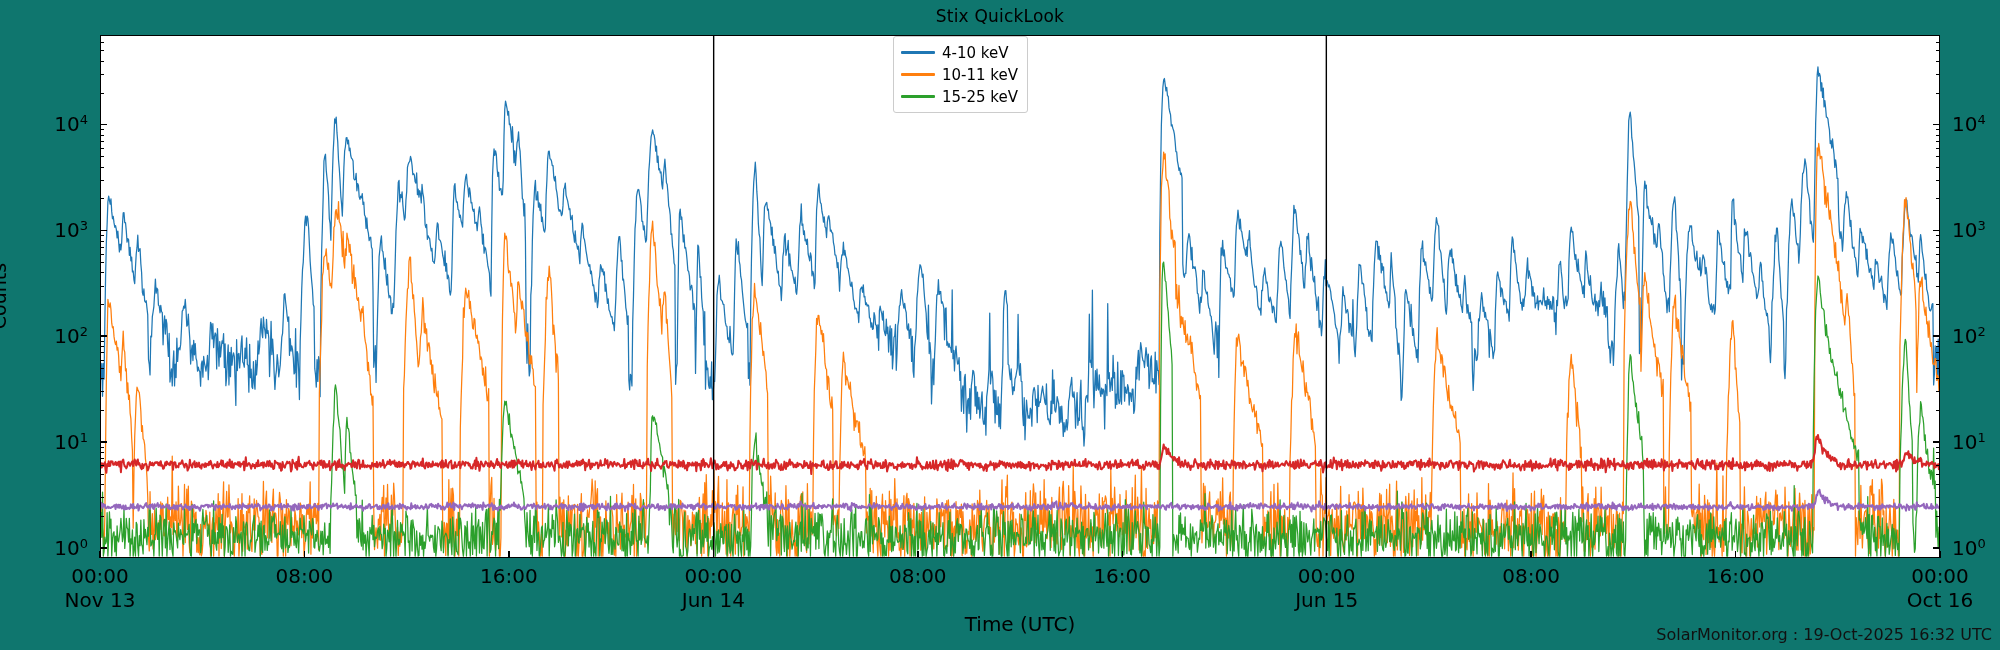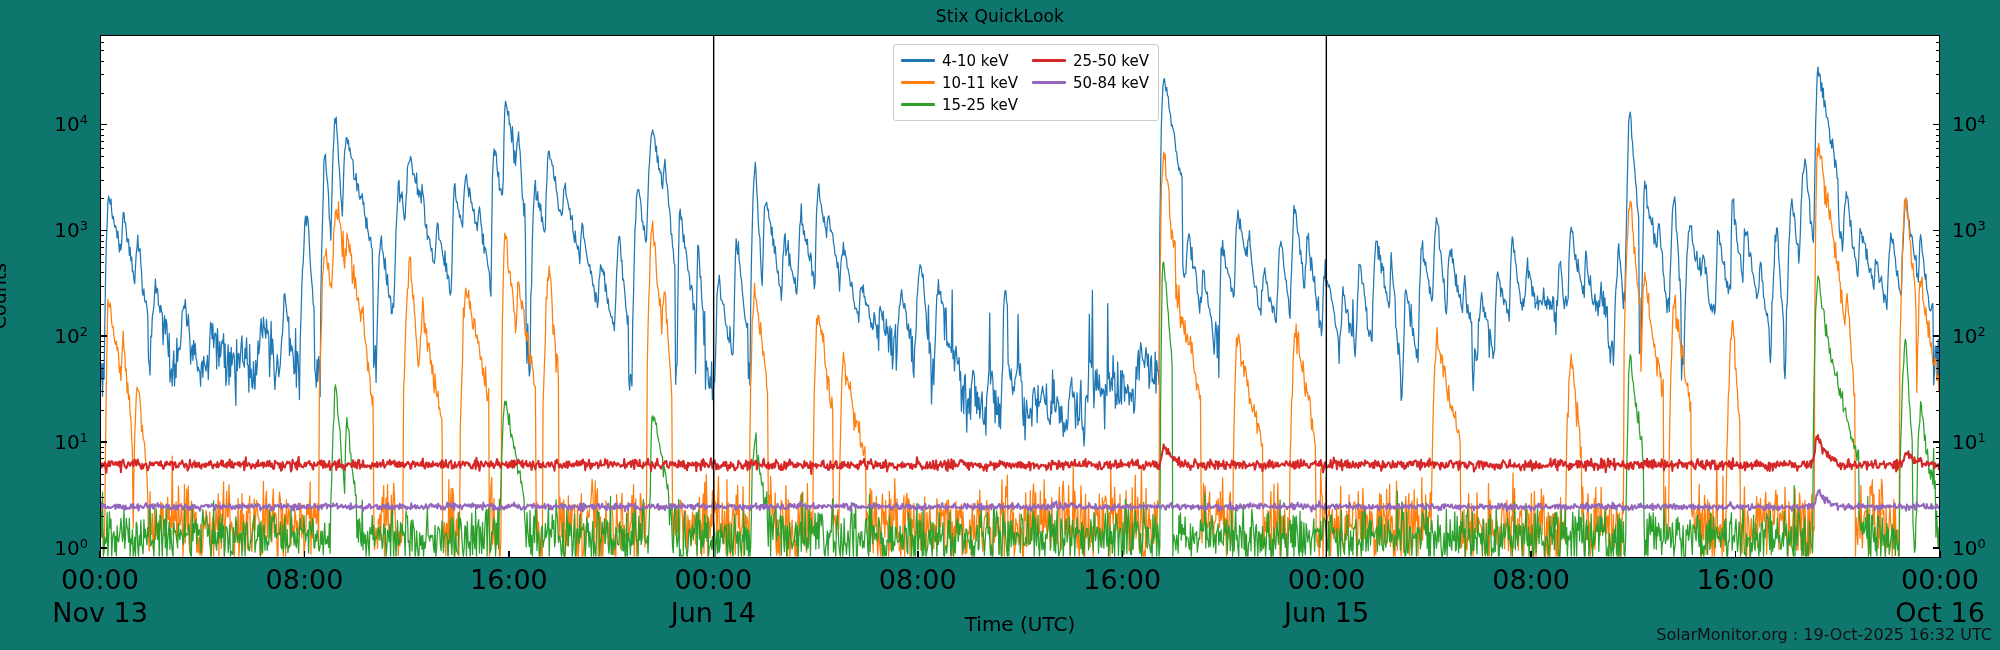--- a/index.html
+++ b/index.html
@@ -16,31 +16,31 @@
   .ytick-left{position:absolute;font-size:20px;color:#000;white-space:nowrap;
         transform:translateY(-50%);text-align:right;}
   .ytick-right{position:absolute;font-size:20px;color:#000;white-space:nowrap;
         transform:translateY(-50%);text-align:left;}
   .sup{font-size:13px;vertical-align:super;}
 
   .ylabel{position:absolute;left:-12px;top:296px;transform:rotate(-90deg) translate(-50%,0);
           transform-origin:0 0;font-size:19px;color:#000;white-space:nowrap;}
 
   
-  .xtick{position:absolute;transform:translateX(-50%);font-size:27px;color:#000;
+  .xtick{position:absolute;transform:translateX(-50%);font-size:20px;color:#000;
          white-space:nowrap;text-align:center;line-height:1.22;}
   .xtick .d2{display:block;}
   .xlabel{position:absolute;left:100px;width:1840px;top:612px;text-align:center;
           font-size:20px;color:#000;}
 
   
   .tk{position:absolute;background:#000;}
 
   
-  #legend{position:absolute;left:893px;top:44px;border:1px solid #ccc;background:#fff;
+  #legend{position:absolute;left:893px;top:36px;border:1px solid #ccc;background:#fff;
           border-radius:3px;padding:5px 9px 5px 7px;display:flex;gap:14px;z-index:6;}
   .legcol{display:flex;flex-direction:column;gap:1px;}
   .legitem{display:flex;align-items:center;gap:7px;height:21px;}
   .legline{width:34px;height:3px;border-radius:1px;flex:none;}
   .legtxt{font-size:15px;color:#000;white-space:nowrap;}
 
   .watermark{position:absolute;right:8px;bottom:6px;font-size:16px;color:#111;
              white-space:nowrap;z-index:5;}
 </style>
 </head>
@@ -199,26 +199,16 @@
         </div>
         <div class="legitem">
           <span class="legline" style="background: rgb(255, 127, 14);"></span>
           <span class="legtxt">10-11 keV</span>
         </div>
         <div class="legitem">
           <span class="legline" style="background: rgb(44, 160, 44);"></span>
           <span class="legtxt">15-25 keV</span>
         </div>
       </div>
-      <div class="legcol">
-        <div class="legitem">
-          <span class="legline" style="background: rgb(214, 39, 40);"></span>
-          <span class="legtxt">25-50 keV</span>
-        </div>
-        <div class="legitem">
-          <span class="legline" style="background: rgb(148, 103, 189);"></span>
-          <span class="legtxt">50-84 keV</span>
-        </div>
-      </div>
     </div>
 
   <div class="watermark">SolarMonitor.org : 19-Oct-2025 16:32 UTC</div>
 </div>
 
 </body></html>

